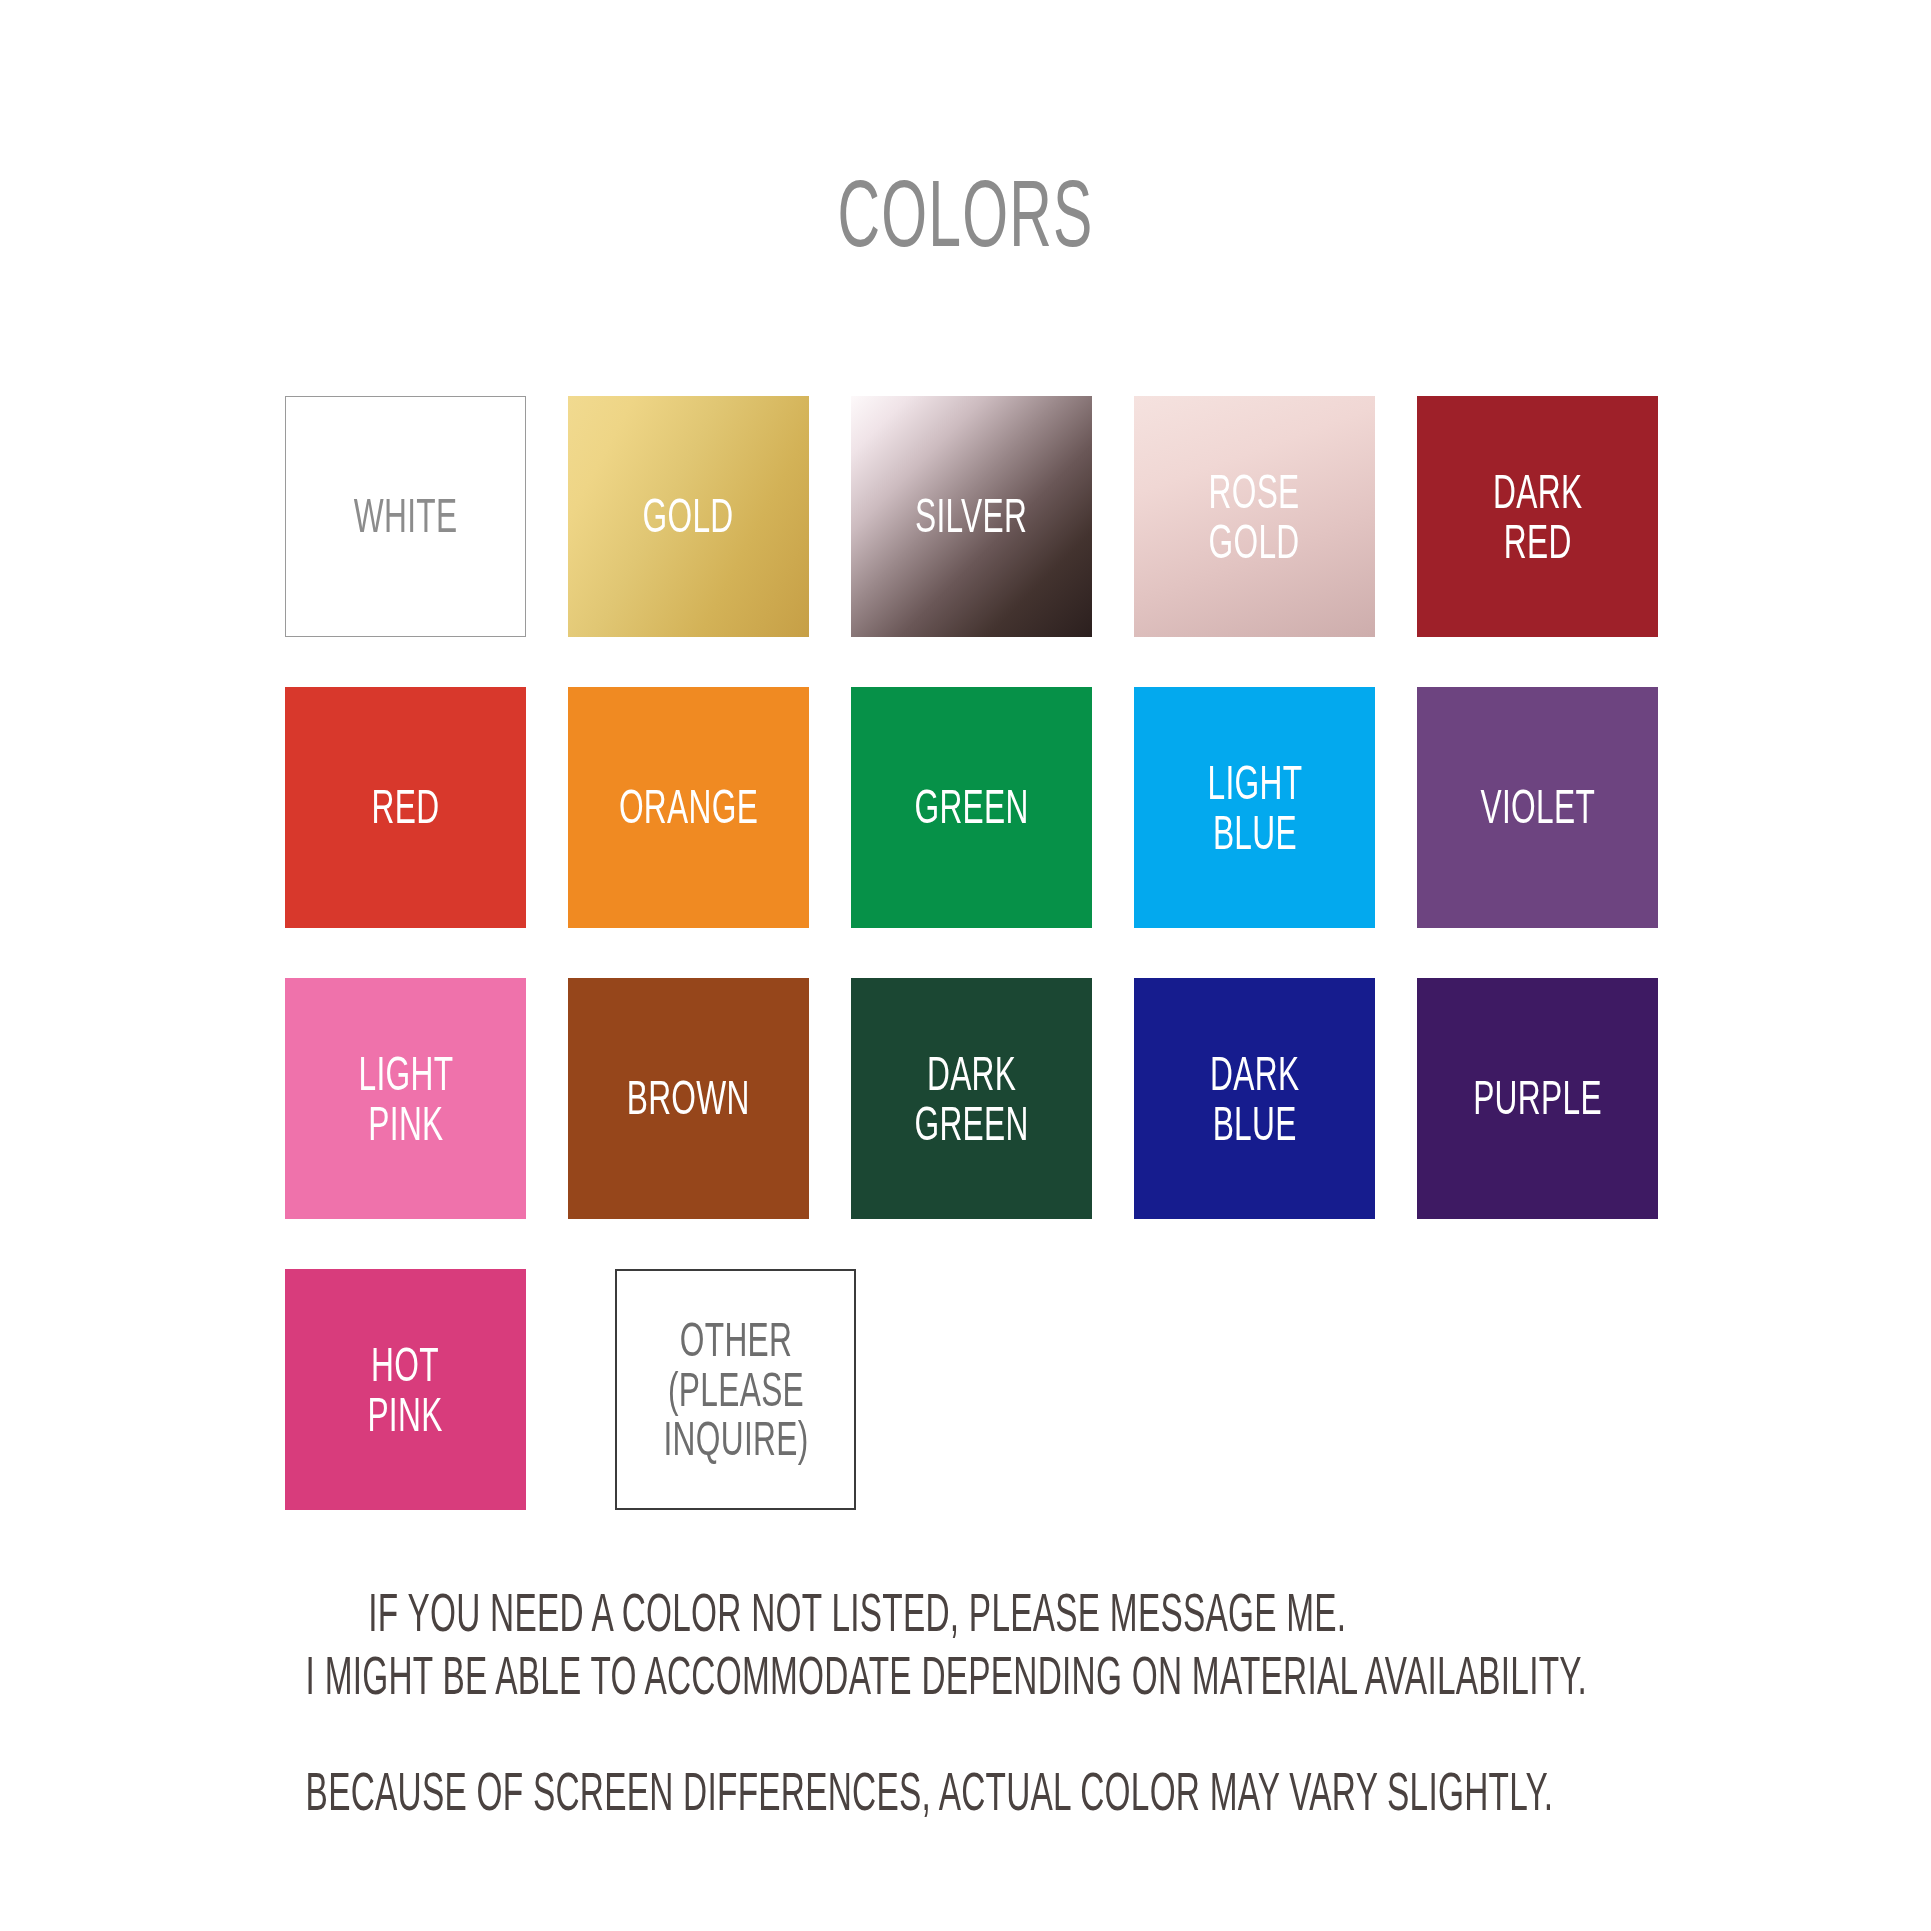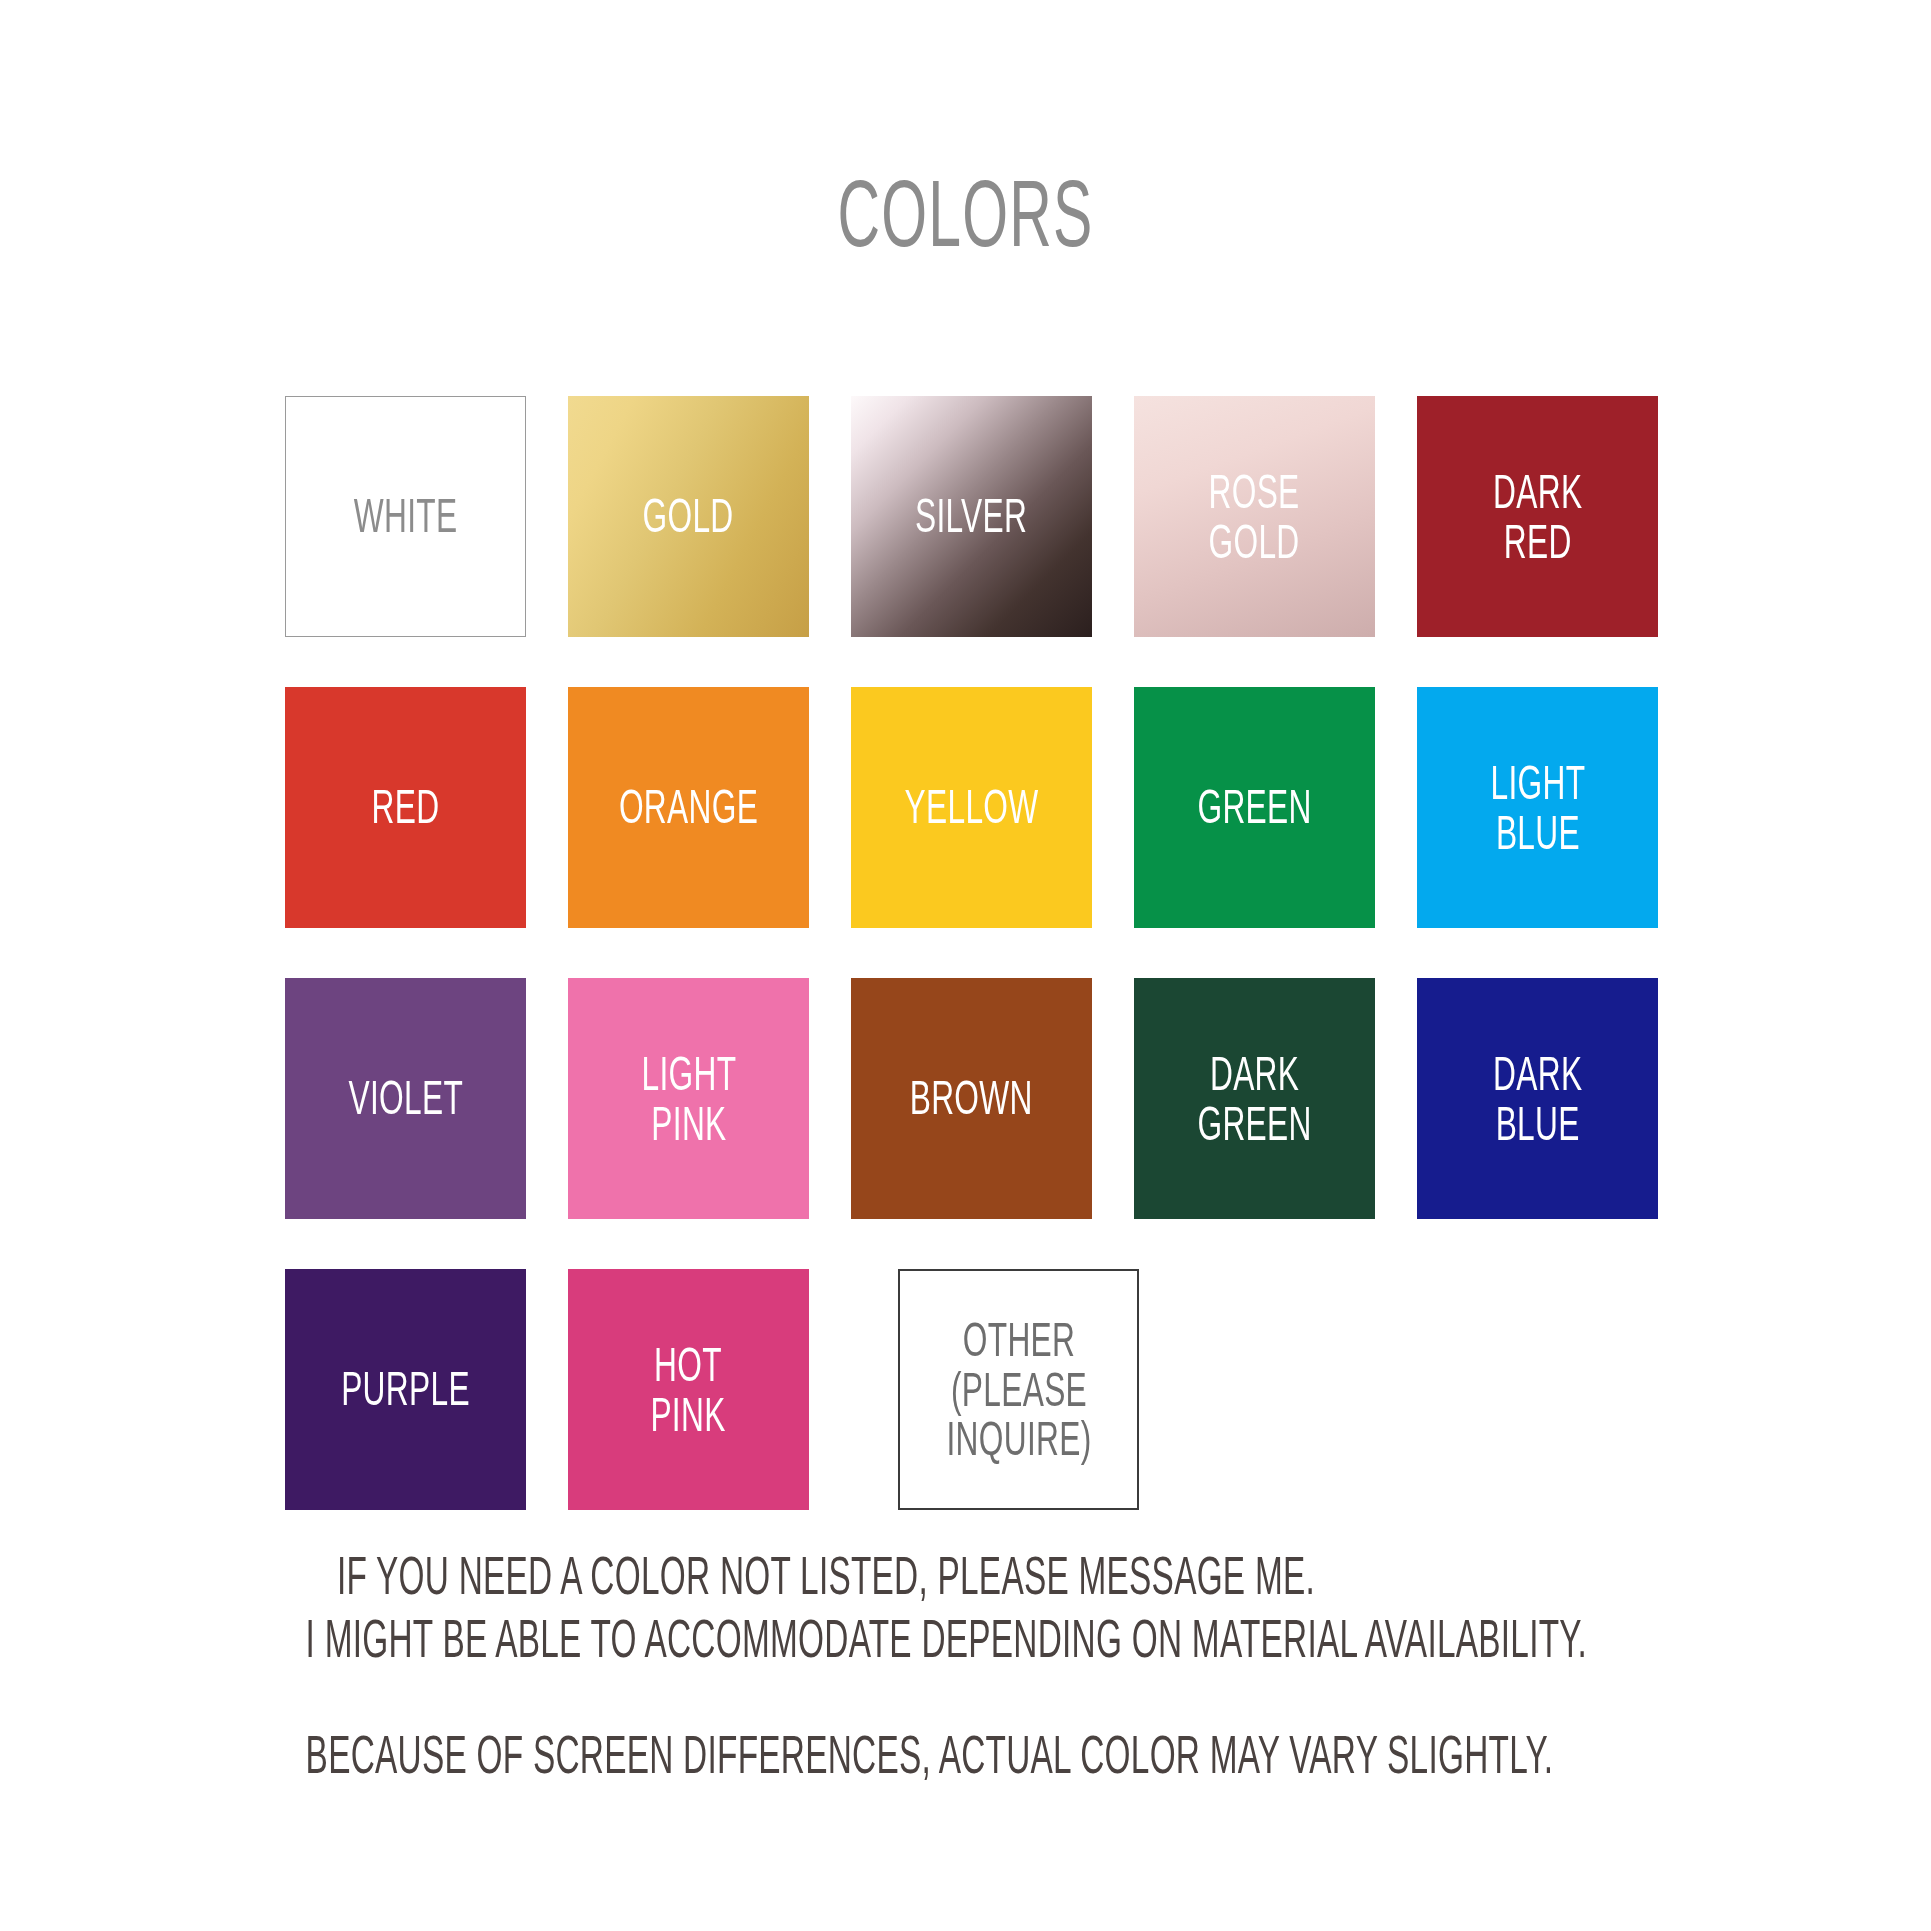--- a/index.html
+++ b/index.html
@@ -79,24 +79,24 @@
 
   .swatch.bordered-light { border: 1.9px solid #9a9a9a; }
   .swatch.bordered-dark  { border: 2.9px solid #3b3b3b; margin-left: 47px; }
 
   
   .swatch-label.two-line { line-height: 1.04; }
 
   
   #footer {
     position: absolute;
-    top: 1545px;
+    top: 1582px;
     left: 0;
     width: 1652px;
-    text-align: center;
+    text-align: right;
     color: #4a4240;
   }
 
   .footer-line {
     font-size: 53px;
     line-height: 1.18;
     font-weight: 400;
     letter-spacing: 0.4px;
     transform: scaleX(0.63);
     white-space: nowrap;
@@ -128,23 +128,20 @@
       </div>
       <div class="swatch" style="background: rgb(158, 32, 41);">
         <span class="swatch-label two-line">DARK
 RED</span>
       </div>
       <div class="swatch" style="background: rgb(216, 56, 44);">
         <span class="swatch-label">RED</span>
       </div>
       <div class="swatch" style="background: rgb(240, 138, 34);">
         <span class="swatch-label">ORANGE</span>
-      </div>
-      <div class="swatch" style="background: rgb(251, 201, 31);">
-        <span class="swatch-label">YELLOW</span>
       </div>
       <div class="swatch" style="background: rgb(6, 145, 72);">
         <span class="swatch-label">GREEN</span>
       </div>
       <div class="swatch" style="background: rgb(3, 169, 238);">
         <span class="swatch-label two-line">LIGHT
 BLUE</span>
       </div>
       <div class="swatch" style="background: rgb(109, 68, 128);">
         <span class="swatch-label">VIOLET</span>

